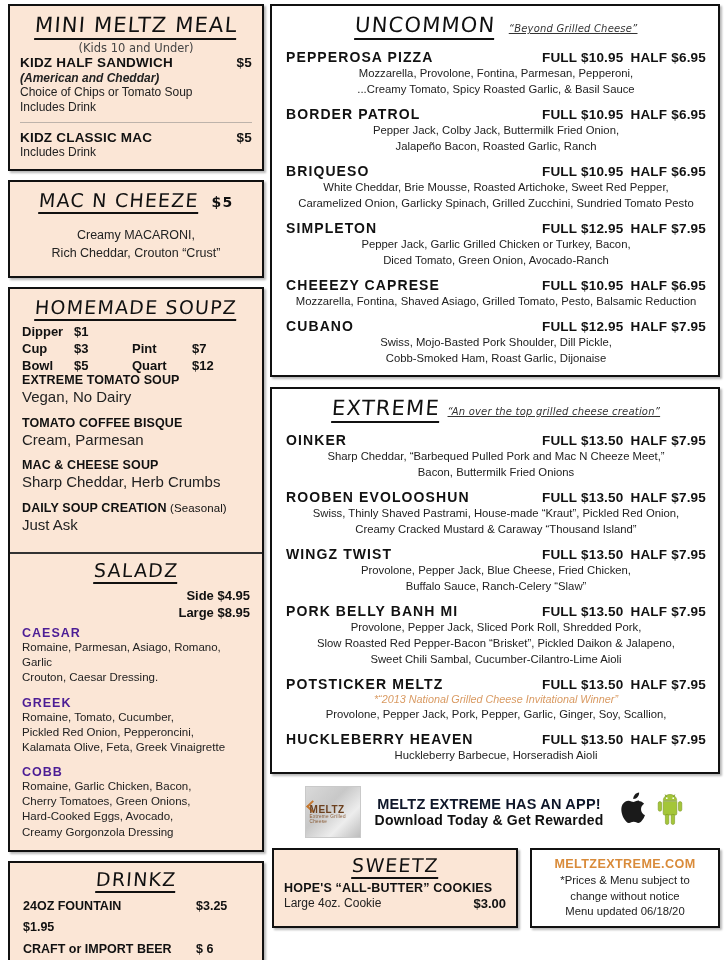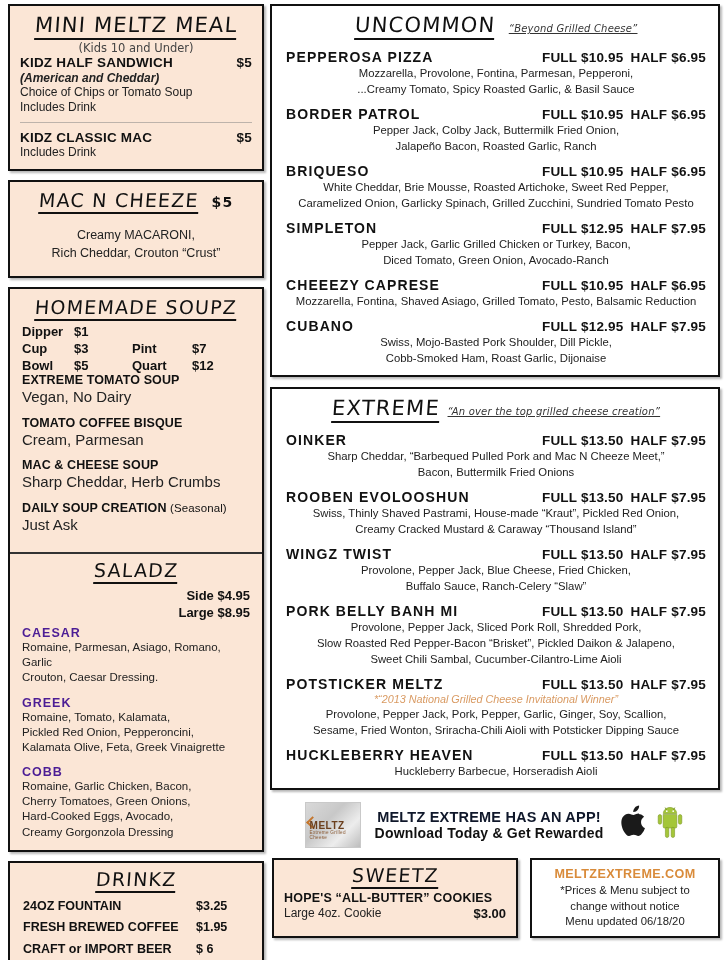--- a/index.html
+++ b/index.html
@@ -97,21 +97,21 @@
   .mi-top { display: flex; justify-content: space-between; align-items: baseline; }
   .mi-name { font-size: 14px; font-weight: bold; letter-spacing: 1.1px; color:#111; }
   .mi-price { font-size: 13.5px; font-weight: bold; color:#111; letter-spacing:.2px; white-space: nowrap; }
   .mi-price .gap { display:inline-block; width:7px; }
   .mi-desc { font-size: 11.3px; color:#222; line-height: 1.33; margin-top: 1px; }
   .mi-award { font-size: 10.8px; color:#d99a62; font-style: italic; line-height:1.3; }
 
   
   .app-banner { display:flex; align-items:center; justify-content:center; gap:14px; padding: 2px 4px 0; }
   .meltz-logo {
-    width: 56px; height: 46px;
+    width: 56px; height: 52px;
     background: linear-gradient(135deg,#d9d9d9 0%,#c8c8c8 40%,#ededed 70%,#bdbdbd 100%);
     border:1px solid #c9c9c9; position:relative; flex:0 0 auto;
   }
   .meltz-logo .mk { position:absolute; left:4px; top:17px; font-size:10px; font-weight:bold; color:#6b3f1d; letter-spacing:.5px; }
   .meltz-logo .mk2 { position:absolute; left:4px; top:27px; font-size:4.6px; color:#8a5a33; letter-spacing:.3px; }
   .meltz-logo .diamond {
     position:absolute; left:2px; top:15px; width:9px; height:9px;
     border-left:2px solid #c4762e; border-bottom:2px solid #c4762e; transform: rotate(45deg);
   }
   .app-text { text-align:center; }
@@ -232,21 +232,21 @@
         <div class="salad-price" style="margin-top:4px;">Side $4.95</div>
         <div class="salad-price">Large $8.95</div>
 
         <div>
           <div class="salad-name" style="margin-top:4px;">CAESAR</div>
           <div class="salad-desc">Romaine, Parmesan, Asiago, Romano, Garlic</div>
           <div class="salad-desc">Crouton, Caesar Dressing.</div>
         </div>
         <div>
           <div class="salad-name">GREEK</div>
-          <div class="salad-desc">Romaine, Tomato, Kalamata,</div>
+          <div class="salad-desc">Romaine, Tomato, Cucumber,</div>
           <div class="salad-desc">Pickled Red Onion, Pepperoncini,</div>
           <div class="salad-desc">Kalamata Olive, Feta, Greek Vinaigrette</div>
         </div>
         <div>
           <div class="salad-name">COBB</div>
           <div class="salad-desc">Romaine, Garlic Chicken, Bacon,</div>
           <div class="salad-desc">Cherry Tomatoes, Green Onions,</div>
           <div class="salad-desc">Hard-Cooked Eggs, Avocado,</div>
           <div class="salad-desc">Creamy Gorgonzola Dressing</div>
         </div>
@@ -257,21 +257,20 @@
       <div class="drinkz-wrap">
         <div class="hdr hdr-22">
           <span class="hdr-u">DRINKZ</span>
         </div>
         <div style="margin-top:3px;">
           <div class="drinkrow">
             <span>24OZ FOUNTAIN</span>
             <span class="dprice">$3.25</span>
           </div>
           <div class="drinkrow">
-            <span>FRESH BREWED COFFEE</span>
             <span class="dprice">$1.95</span>
           </div>
           <div class="drinkrow">
             <span>CRAFT or IMPORT BEER</span>
             <span class="dprice">$ 6</span>
           </div>
           <div class="drinkrow">
             <span>DOMESTIC  BEER</span>
             <span class="dprice">$ 4</span>
           </div>
@@ -389,21 +388,20 @@
           <div class="mi-desc">Sweet Chili Sambal, Cucumber-Cilantro-Lime Aioli</div>
         </div>
 
         <div class="menu-item">
           <div class="mi-top">
             <span class="mi-name">POTSTICKER MELTZ</span>
             <span class="mi-price"><span>FULL $13.50</span><span class="gap"></span><span>HALF $7.95</span></span>
           </div>
           <div class="mi-award">*“2013 National Grilled Cheese Invitational Winner”</div>
           <div class="mi-desc">Provolone, Pepper Jack, Pork, Pepper, Garlic, Ginger, Soy, Scallion,</div>
-          <div class="mi-desc">Sesame, Fried Wonton, Sriracha-Chili Aioli with Potsticker Dipping Sauce</div>
         </div>
 
         <div class="menu-item">
           <div class="mi-top">
             <span class="mi-name">HUCKLEBERRY HEAVEN</span>
             <span class="mi-price"><span>FULL $13.50</span><span class="gap"></span><span>HALF $7.95</span></span>
           </div>
           <div class="mi-desc">Huckleberry Barbecue, Horseradish Aioli</div>
         </div>
       </div>

